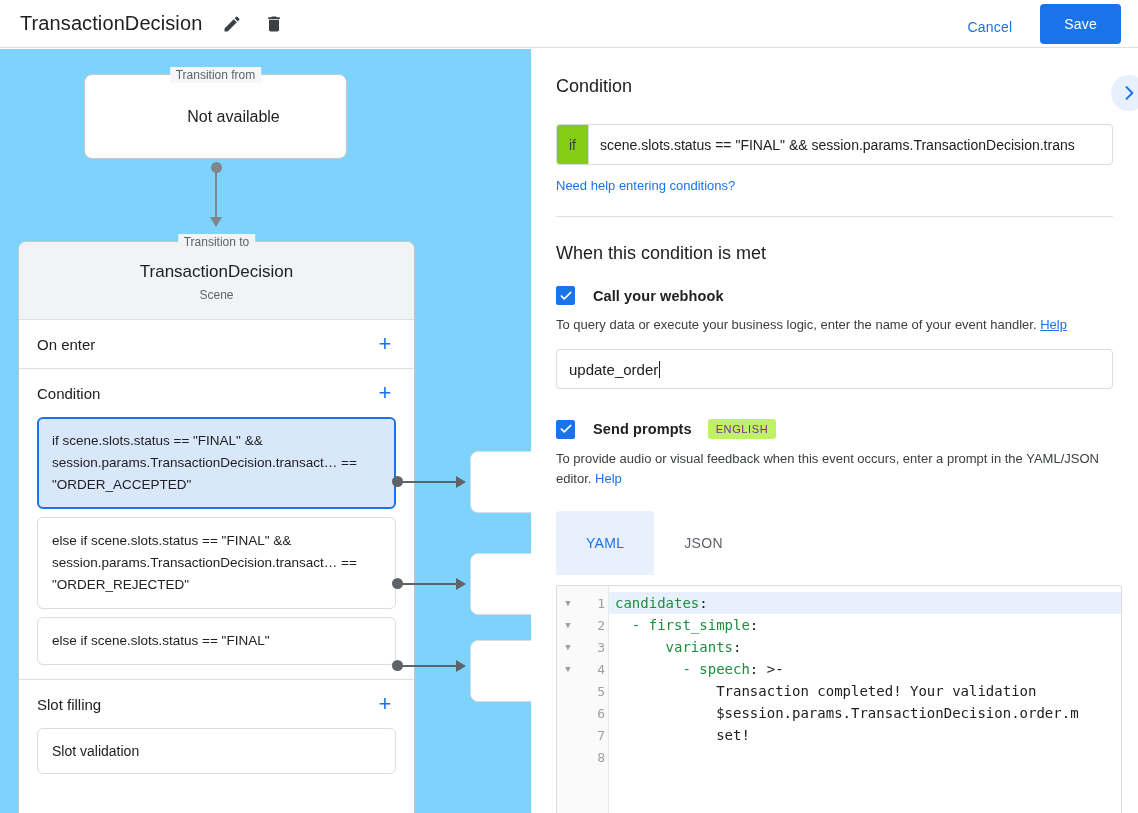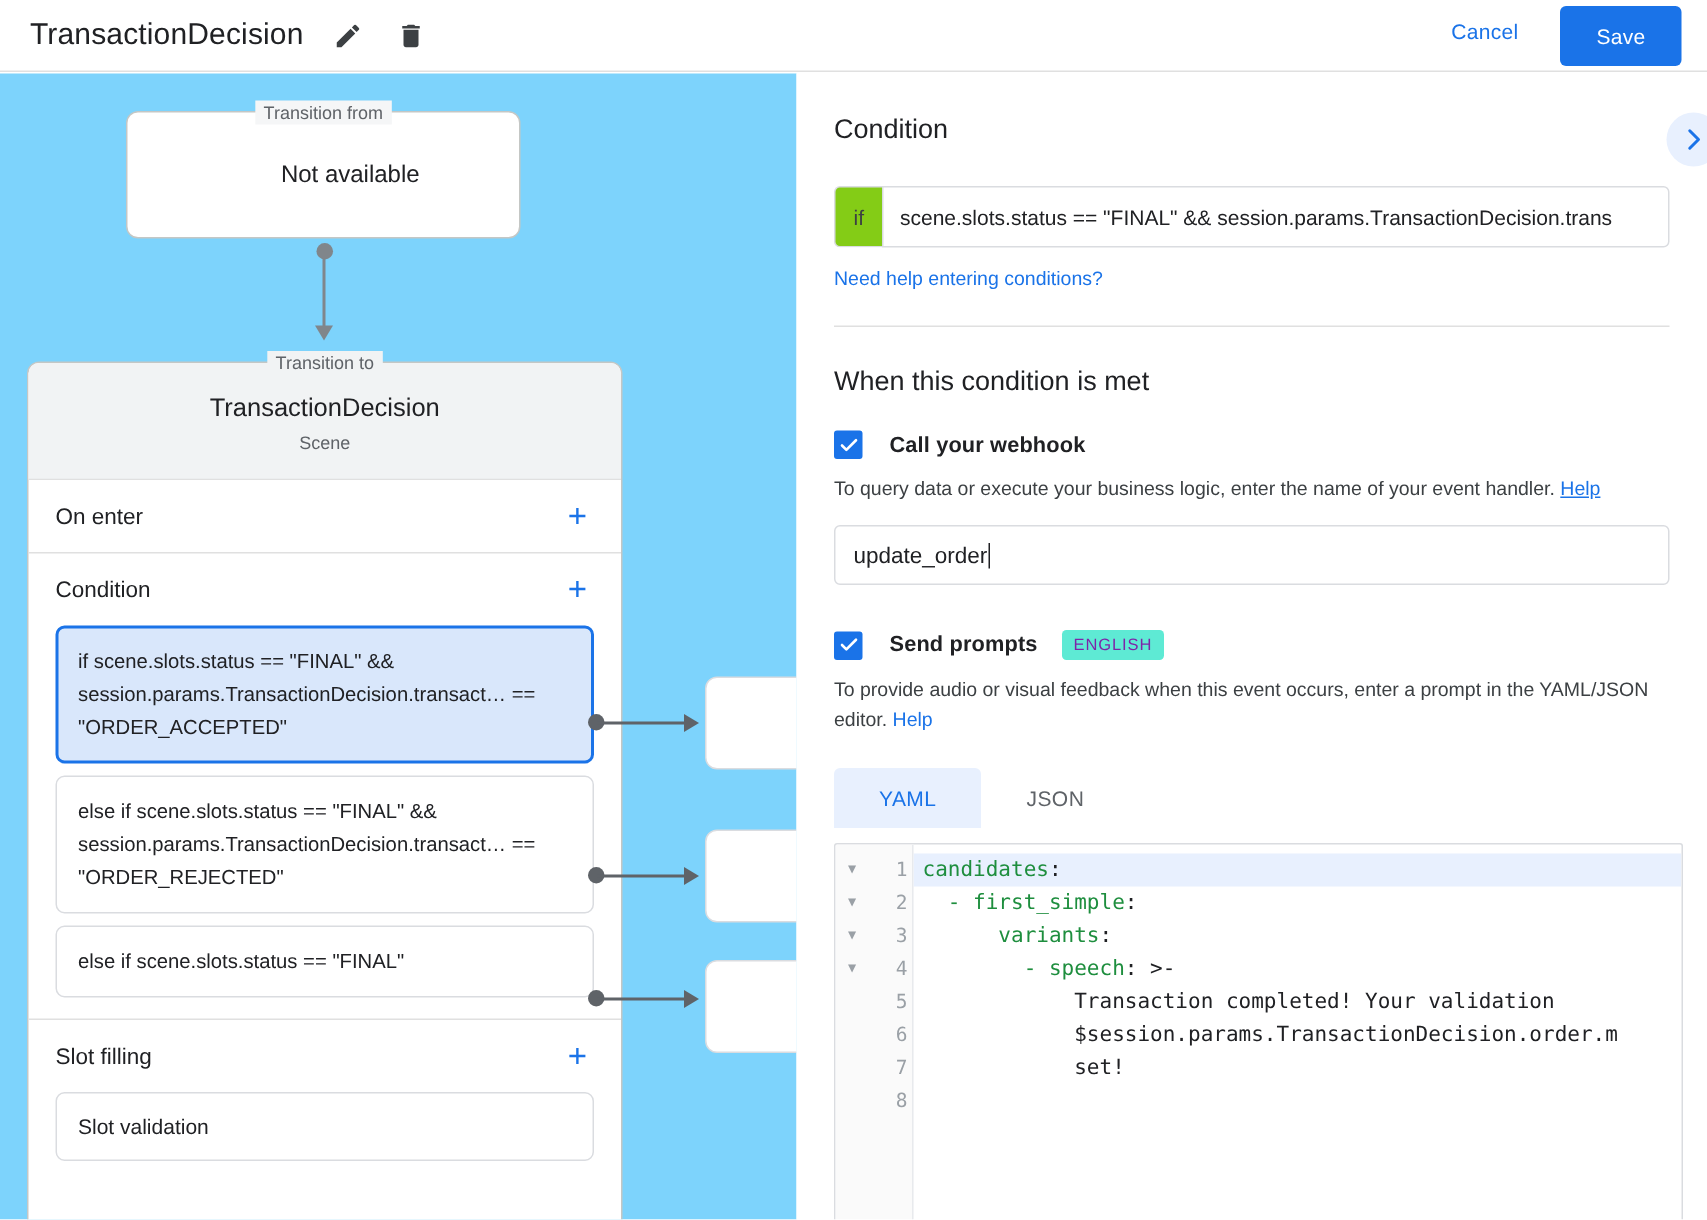--- a/index.html
+++ b/index.html
@@ -23,21 +23,21 @@
     font-size: 20px; color: #202124; margin-left: 20px;
     letter-spacing: .1px; white-space: nowrap;
   }
   .icon-btn {
     width: 24px; height: 24px; margin-left: 18px;
     display: flex; align-items: center; justify-content: center;
     cursor: pointer; color: #3c4043;
   }
   .icon-btn svg { display: block; }
   .topbar-right {
-    margin-left: auto; display: flex; align-items: flex-start; padding-right: 17px;
+    margin-left: auto; display: flex; align-items: flex-end; padding-right: 17px;
   }
   .cancel-btn {
     color: #1a73e8; font-size: 14px; font-weight: 500; letter-spacing: .2px;
     padding: 9px 12px; border-radius: 4px; cursor: pointer; background: none; border: none;
     font-family: inherit;
   }
   .save-btn {
     background: #1a73e8; color: #fff; font-size: 14px; font-weight: 500; letter-spacing: .2px;
     border: none; border-radius: 4px; padding: 0 24px; height: 40px; margin-left: 16px;
     cursor: pointer; font-family: inherit;
@@ -187,21 +187,21 @@
   .checkbox {
     width: 19px; height: 19px; border-radius: 2px; background: #1a73e8;
     display: flex; align-items: center; justify-content: center; cursor: pointer;
     flex: 0 0 auto;
   }
   .check-label {
     font-size: 14.5px; font-weight: bold; color: #202124; margin-left: 18px;
     letter-spacing: .1px;
   }
   .badge {
-    margin-left: 16px; background: #5eead4; color: #7e24a8;
+    margin-left: 16px; background: #bef264; color: #7e24a8;
     font-size: 11px; letter-spacing: .6px; padding: 4px 8px; border-radius: 3px;
     font-weight: 500;
   }
   .desc {
     font-size: 13px; color: #3c4043; margin-top: 10px; line-height: 20px;
     max-width: 560px;
   }
   .text-input {
     margin-top: 14px; width: 100%; height: 40px;
     border: 1px solid #dadce0; border-radius: 4px;
@@ -209,21 +209,21 @@
     font-family: inherit; outline: none;
     display: flex; align-items: center;
   }
   .caret {
     display: inline-block; width: 1px; height: 17px; background: #202124;
     margin-left: 1px;
   }
 
   .tabs { display: flex; margin-top: 22px; }
   .tab {
-    padding: 12px 30px; font-size: 14px; font-weight: 500; letter-spacing: .3px;
+    padding: 24px 30px; font-size: 14px; font-weight: 500; letter-spacing: .3px;
     color: #5f6368; cursor: pointer; border-radius: 4px 4px 0 0;
   }
   .tab.active { background: #e8f0fe; color: #1a73e8; }
 
   
   .editor {
     margin-top: 10px; border: 1px solid #dadce0; border-radius: 2px;
     background: #fff; height: 265px; display: flex; overflow: hidden;
     width: 566px;
   }

